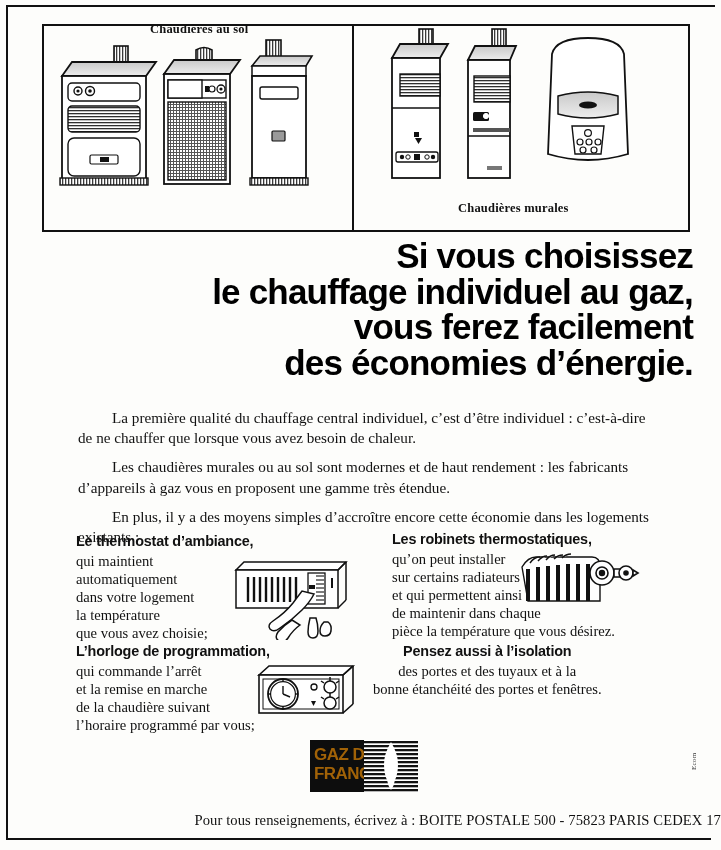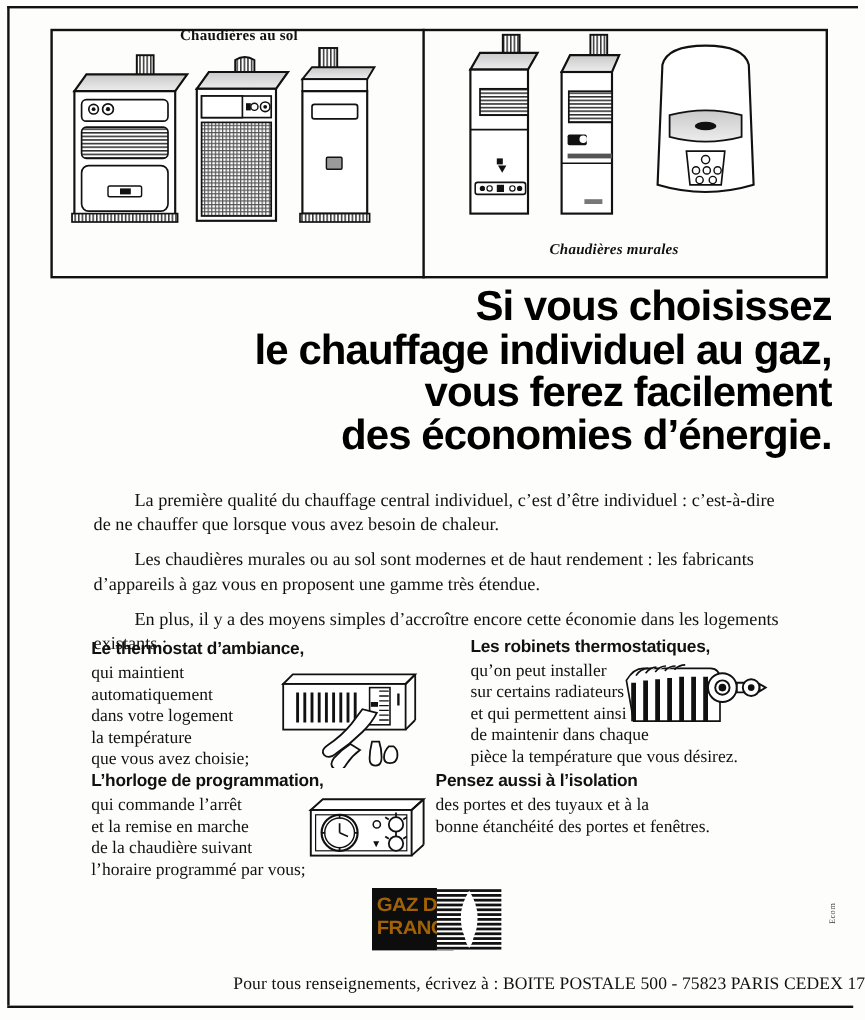--- a/index.html
+++ b/index.html
@@ -59,21 +59,21 @@
   }
   .panel-caption {
     position: absolute;
     font-family: "Liberation Serif", serif;
     font-weight: bold;
     font-size: 12.5px;
     letter-spacing: 0.2px;
     white-space: nowrap;
   }
   .cap-sol   { left: 150px; top: 22px; }
-  .cap-mur   { left: 458px; top: 201px; font-style: italic; }
+  .cap-mur   { left: 458px; top: 201px; }
 
   
   .headline {
     position: absolute;
     left: 28px;
     top: 238px;
     width: 665px;
     text-align: right;
     font-family: "Liberation Sans", sans-serif;
     font-weight: bold;
@@ -113,21 +113,21 @@
     font-size: 14.4px;
     letter-spacing: -0.2px;
     margin-bottom: 1px;
     white-space: nowrap;
   }
   .feat .fline { white-space: nowrap; }
 
   .feat-thermostat { left: 76px; top: 533px; }
   .feat-robinets   { left: 372px; top: 531px; margin-left: 20px; }
   .feat-horloge    { left: 76px; top: 643px; }
-  .feat-isolation  { left: 363px; top: 643px; }
+  .feat-isolation  { left: 373px; top: 643px; text-align: center; }
 
   
   .ill { position: absolute; }
   .ill-thermostat { left: 232px; top: 558px; }
   .ill-radiator   { left: 516px; top: 549px; }
   .ill-clock      { left: 255px; top: 663px; }
 
   
   .logo {
     position: absolute;

